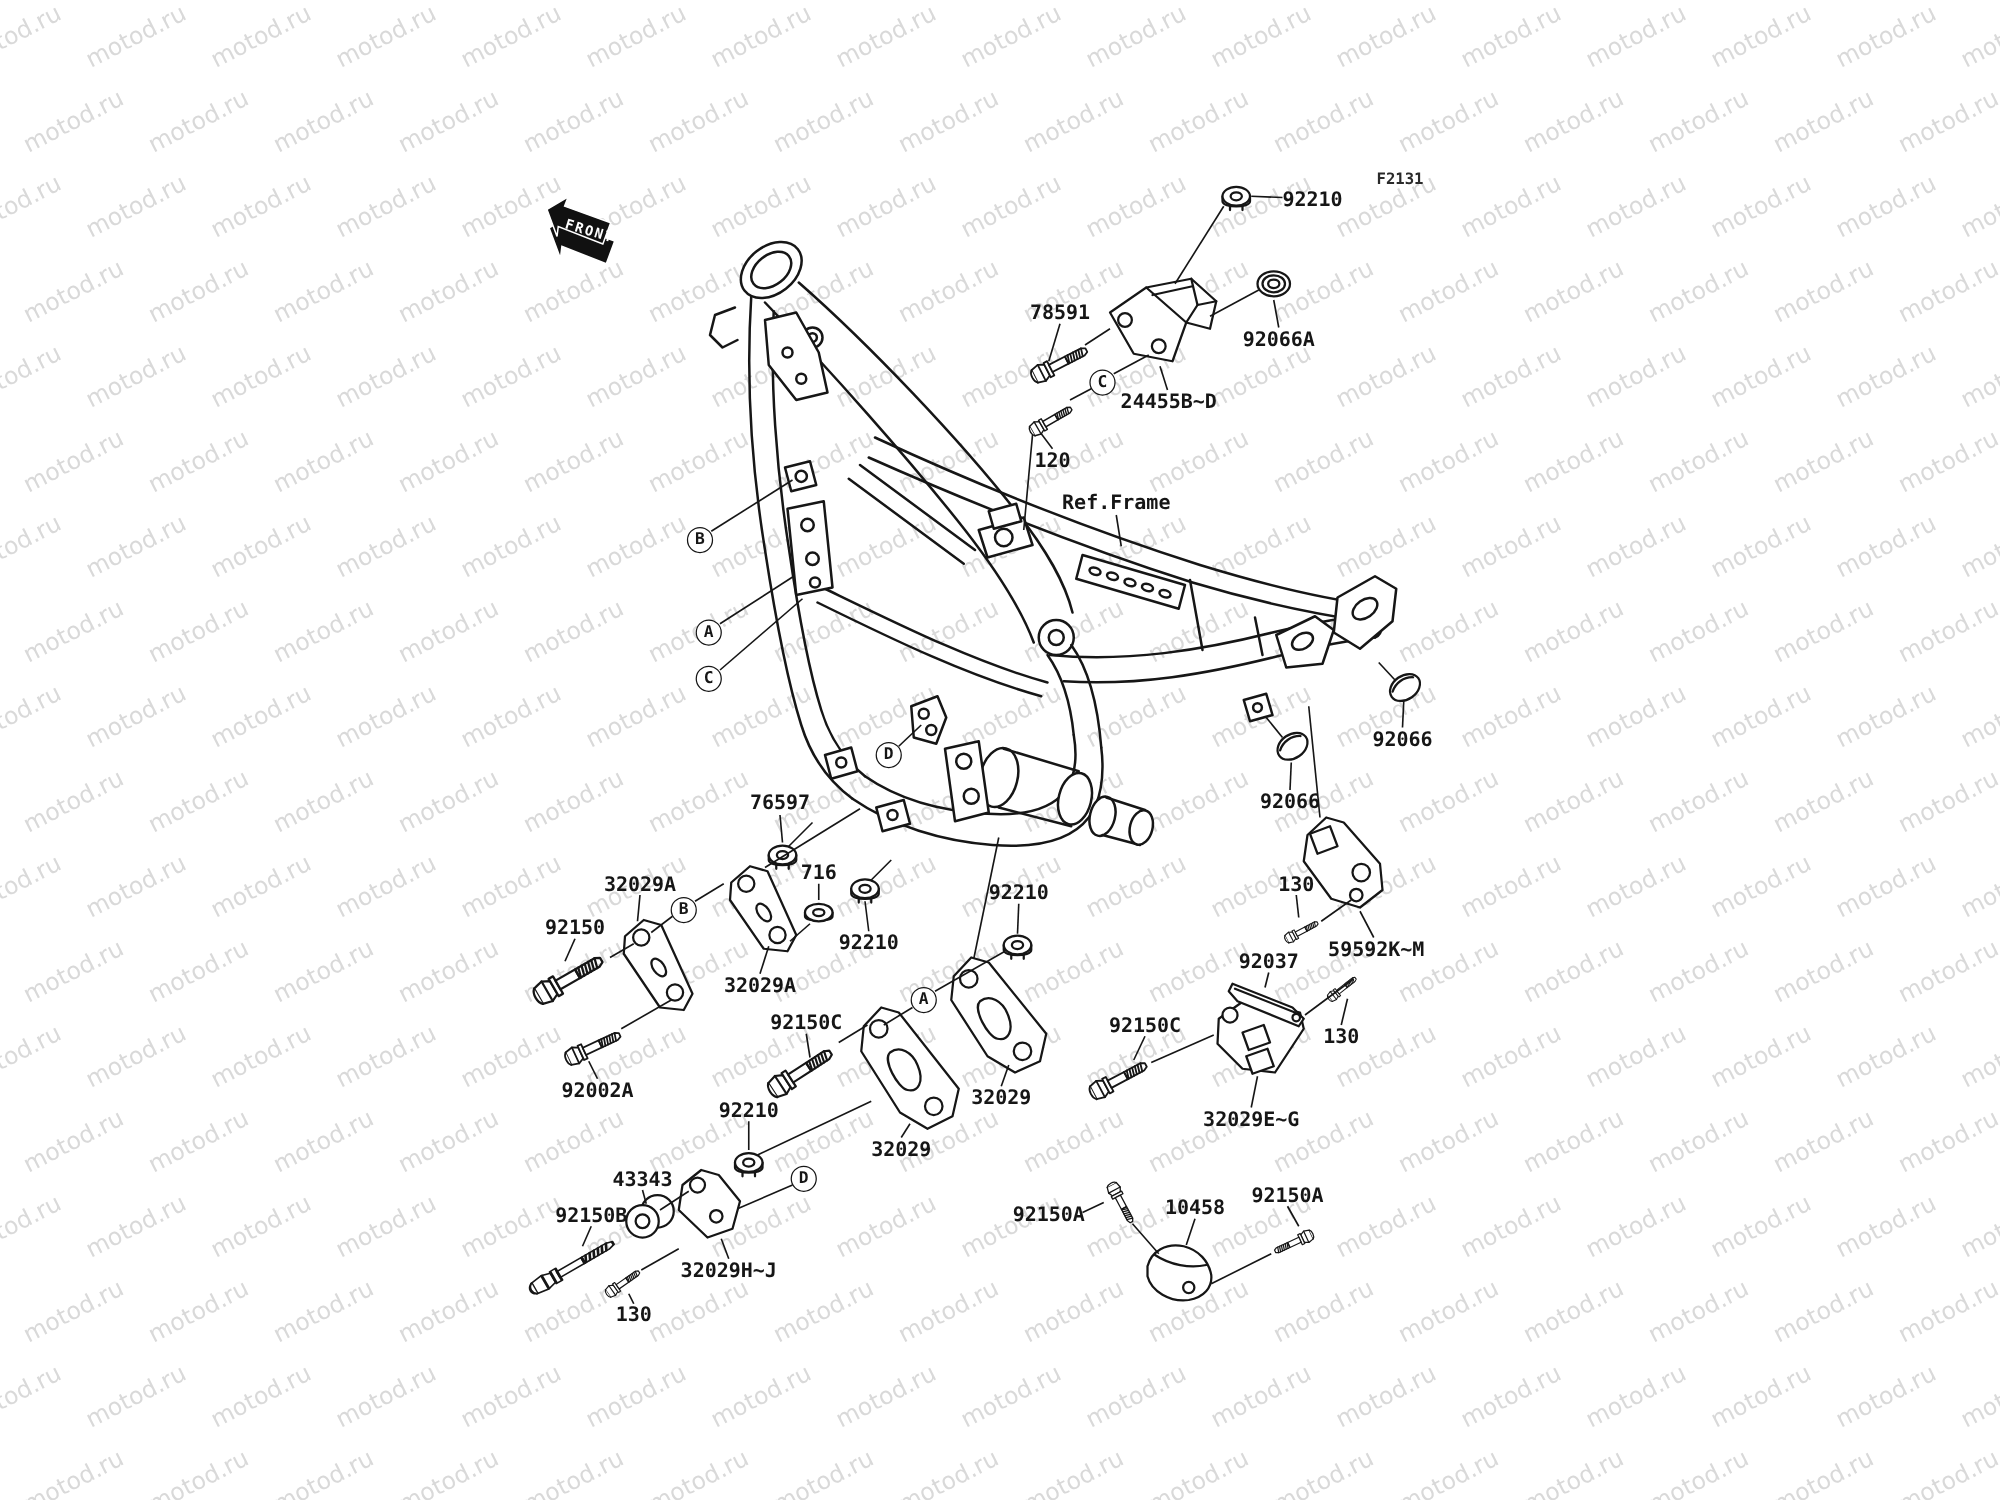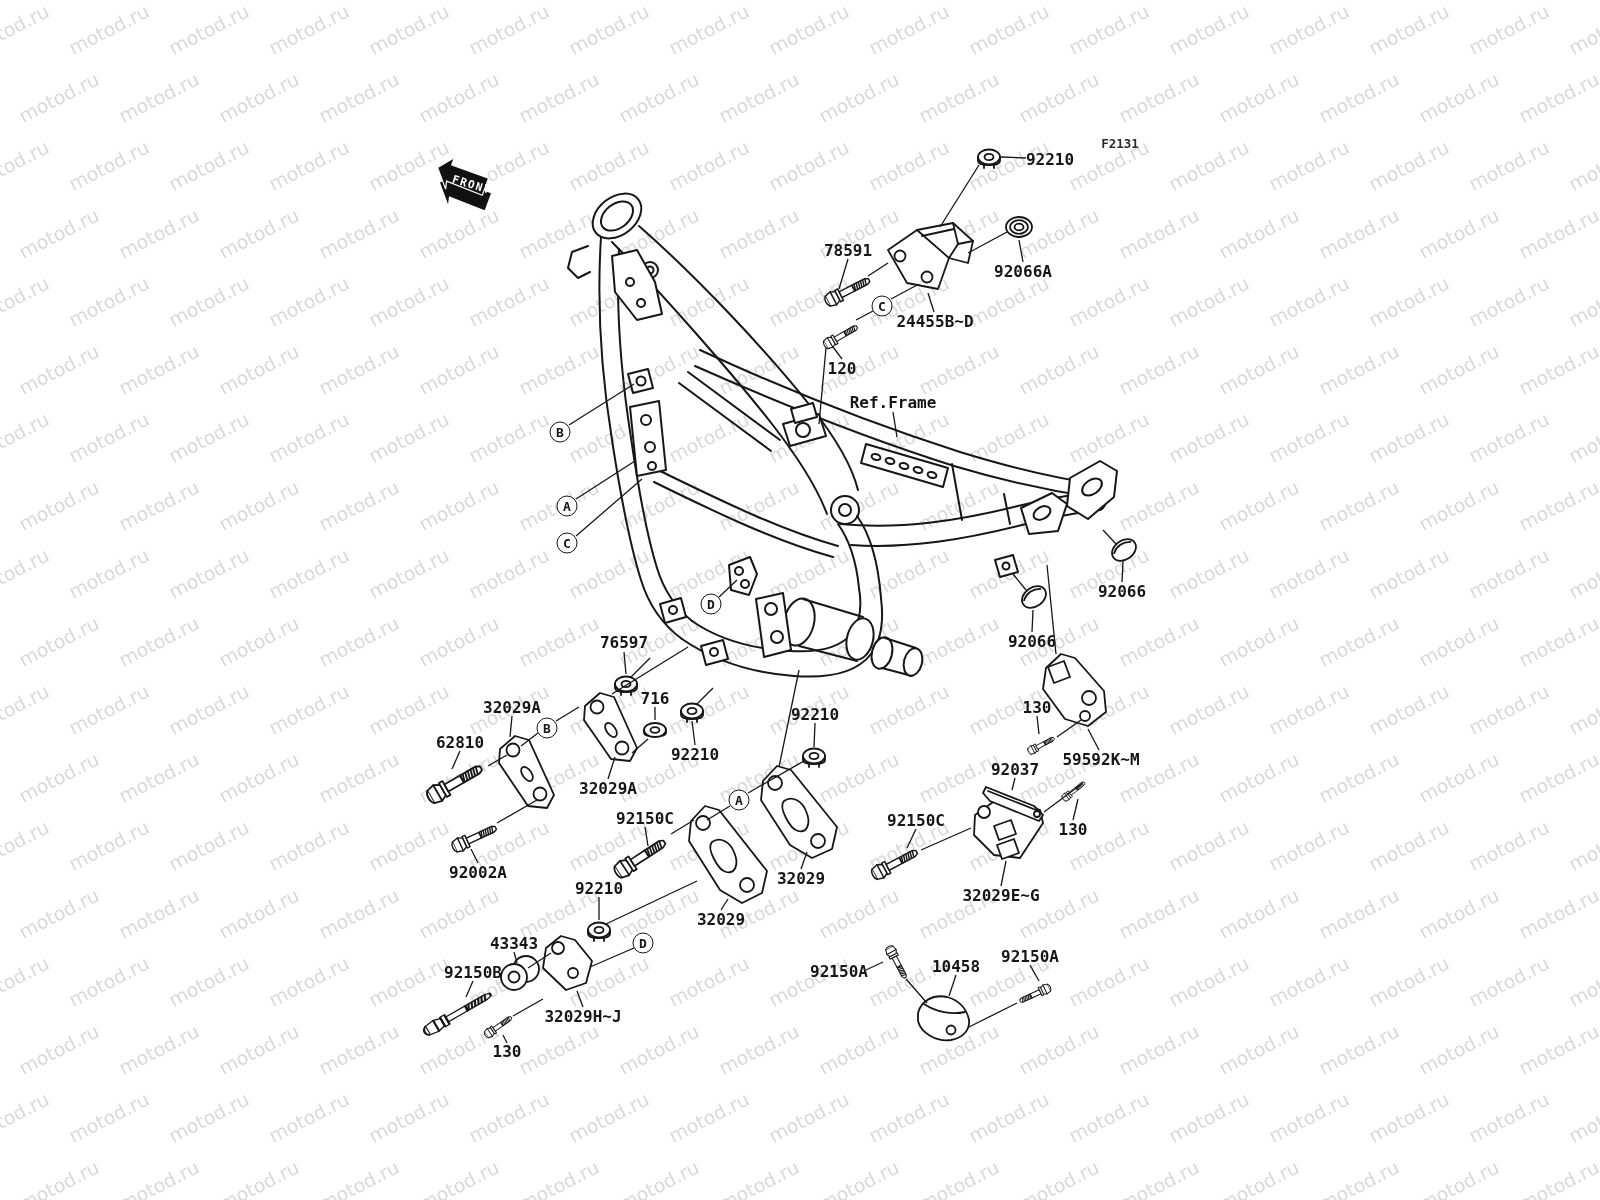--- a/index.html
+++ b/index.html
@@ -655,21 +655,21 @@
     <div class="fiche-code" style="left:1120px;top:143px;">F2131</div>
     <div class="part-label" style="left:893px;top:402px;">Ref.Frame</div>
   <div class="part-label" style="left: 1050px; top: 159px;">92210</div>
       <div class="part-label" style="left: 848px; top: 250px;">78591</div>
       <div class="part-label" style="left: 1023px; top: 271px;">92066A</div>
       <div class="part-label" style="left: 935px; top: 321px;">24455B~D</div>
       <div class="part-label" style="left: 842px; top: 368px;">120</div>
       <div class="part-label" style="left: 624px; top: 642px;">76597</div>
       <div class="part-label" style="left: 655px; top: 698px;">716</div>
       <div class="part-label" style="left: 512px; top: 707px;">32029A</div>
-      <div class="part-label" style="left: 460px; top: 742px;">62810</div>
+      <div class="part-label" style="left: 460px; top: 742px;">92150</div>
       <div class="part-label" style="left: 695px; top: 754px;">92210</div>
       <div class="part-label" style="left: 815px; top: 714px;">92210</div>
       <div class="part-label" style="left: 608px; top: 788px;">32029A</div>
       <div class="part-label" style="left: 645px; top: 818px;">92150C</div>
       <div class="part-label" style="left: 478px; top: 872px;">92002A</div>
       <div class="part-label" style="left: 599px; top: 888px;">92210</div>
       <div class="part-label" style="left: 801px; top: 878px;">32029</div>
       <div class="part-label" style="left: 721px; top: 919px;">32029</div>
       <div class="part-label" style="left: 514px; top: 943px;">43343</div>
       <div class="part-label" style="left: 473px; top: 972px;">92150B</div>

